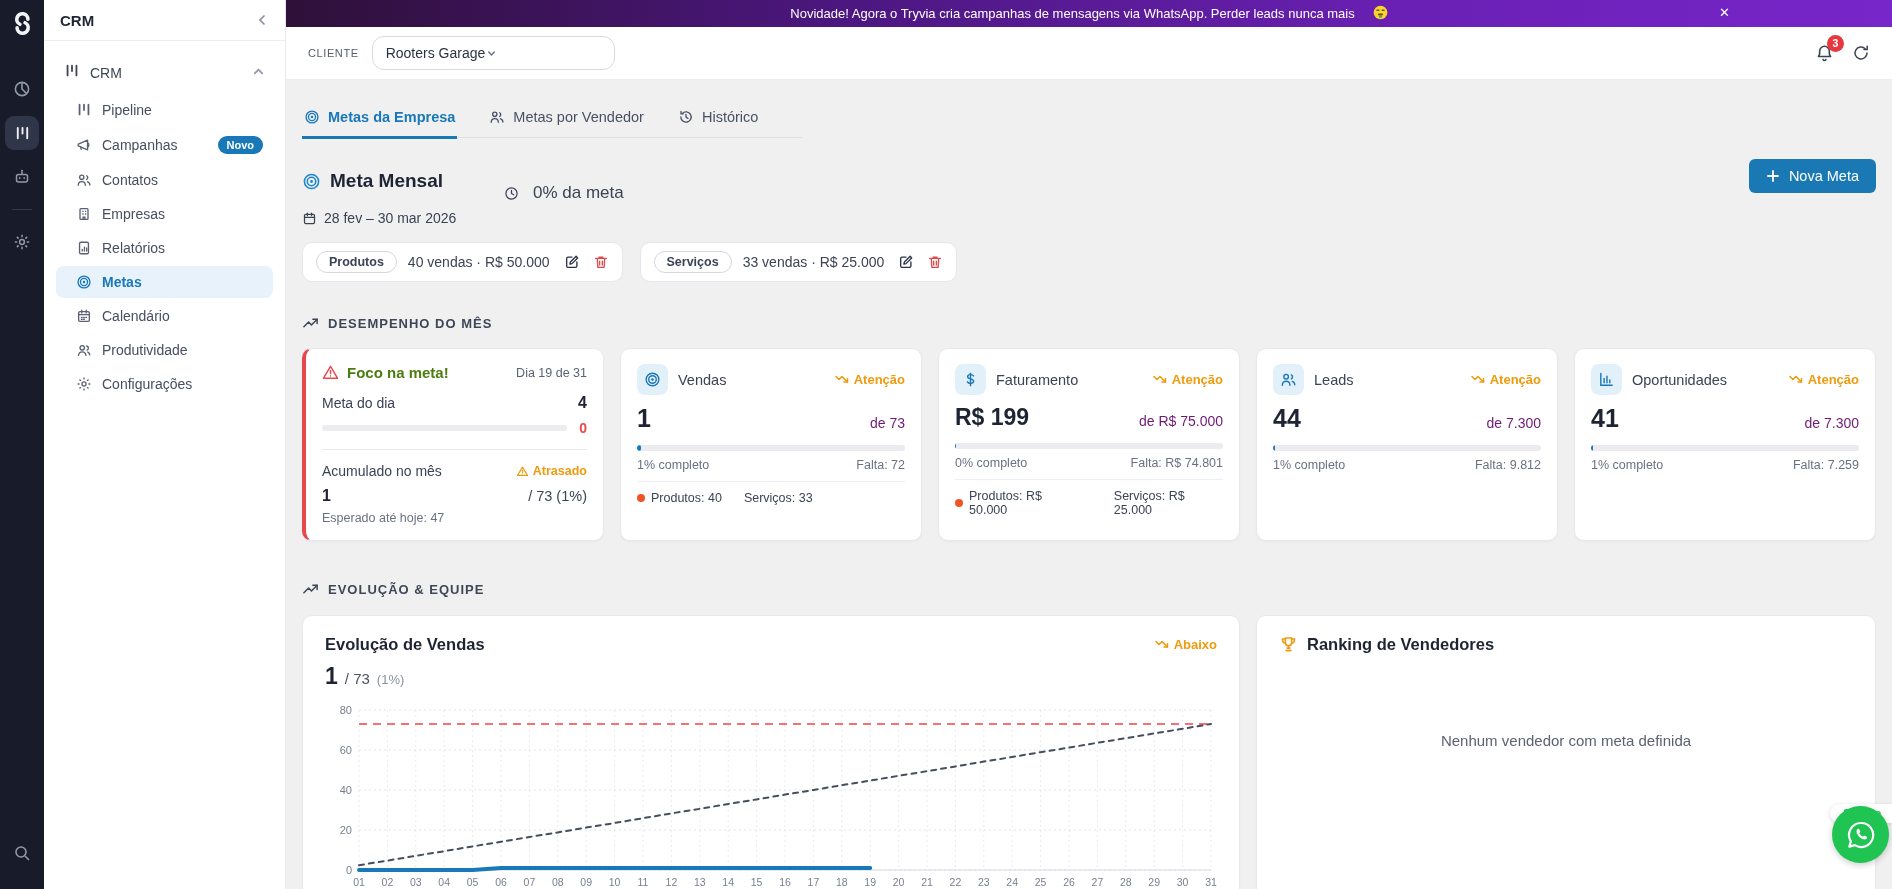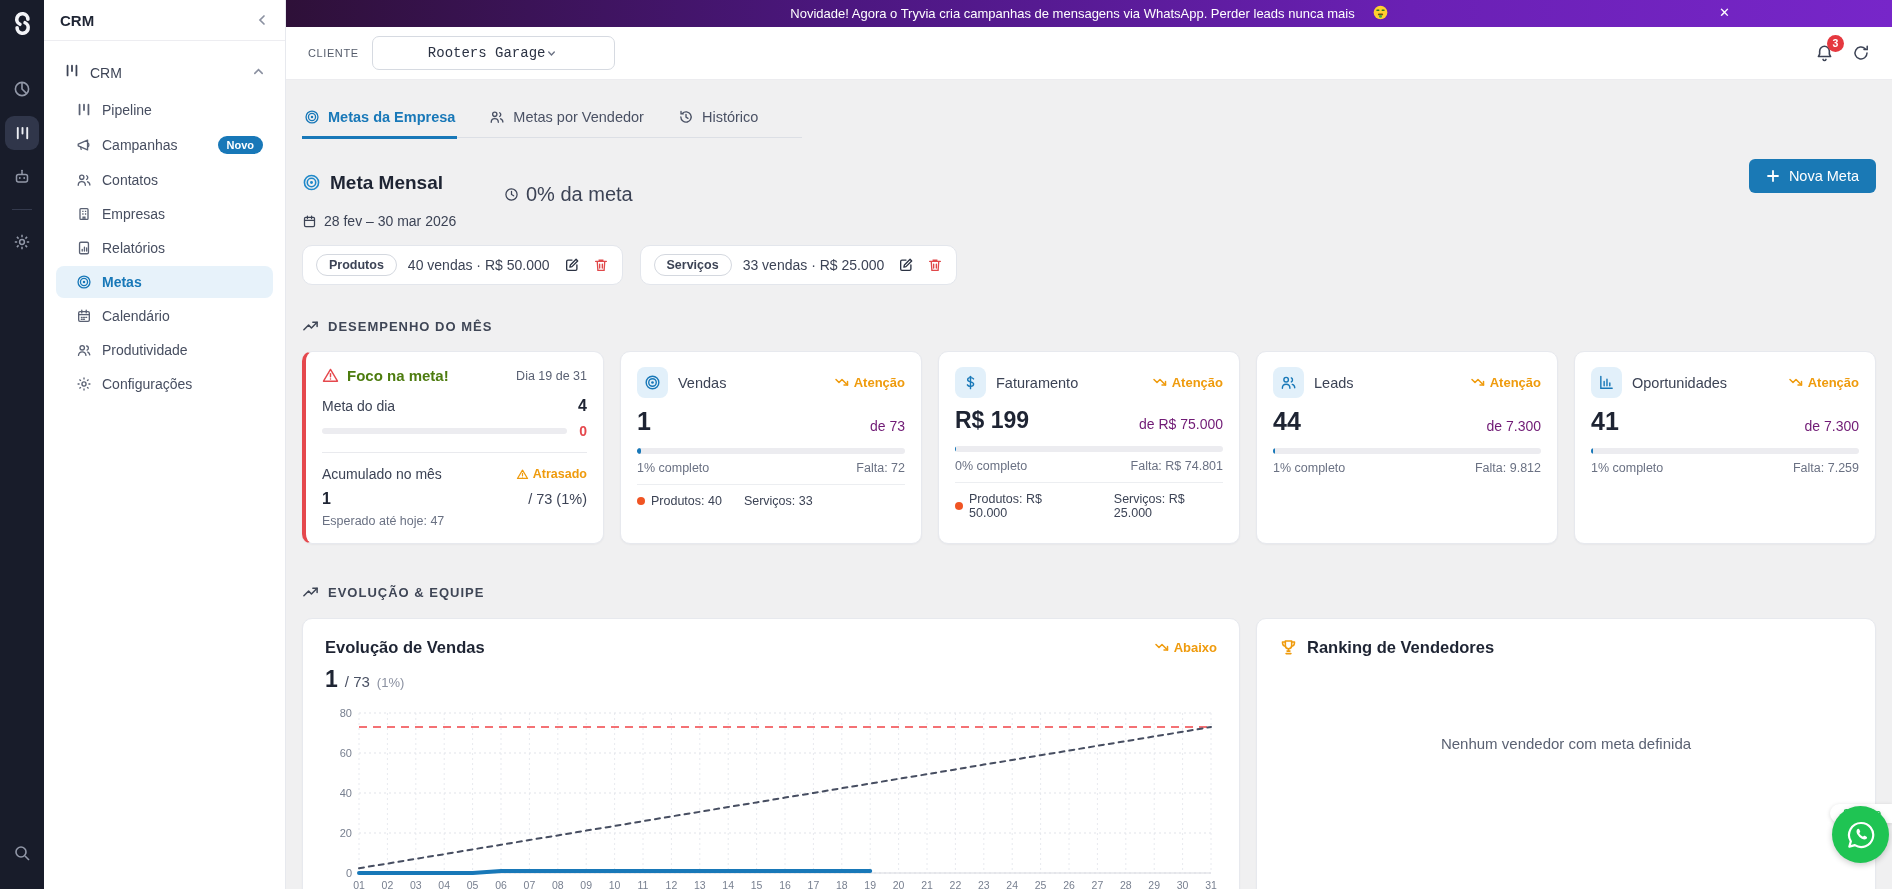--- a/index.html
+++ b/index.html
@@ -29,36 +29,36 @@
   .menu-item.active { background:#e7f2fa; color:#1878b8; font-weight:700; }
   .menu-item.active .mi-icon { color:#1878b8; }
   .badge-novo { margin-left:auto; background:#1878b8; color:#fff; font-size:11px; font-weight:700; border-radius:999px; padding:3px 9px; }
 
   
   .main { flex:1; display:flex; flex-direction:column; min-width:0; }
   .banner { height:27px; background:linear-gradient(90deg,#2e1038 0%,#4c1780 35%,#6a20b4 70%,#7726c9 100%); color:#fff; font-size:13px; display:flex; align-items:center; justify-content:center; gap:18px; position:relative; flex-shrink:0; }
   .banner-close { position:absolute; right:162px; top:4px; font-size:13px; color:#fff; cursor:pointer; line-height:18px; }
   .topbar { height:53px; background:#fff; border-bottom:1px solid #ececef; display:flex; align-items:center; padding:0 22px; flex-shrink:0; }
   .client-label { font-size:11px; letter-spacing:.6px; color:#555c6b; margin-right:13px; }
-  .client-select { width:243px; height:34px; border:1px solid #d6dae1; border-radius:7px; background:#fff; display:flex; align-items:center; justify-content:center; padding:0 13px; font-size:14px; color:#2b3243; cursor:pointer;font-family:Liberation Mono, monospace; }
+  .client-select { width:243px; height:34px; border:1px solid #d6dae1; border-radius:12px; background:#fff; display:flex; align-items:center; justify-content:flex-start; padding:0 13px; font-size:14px; color:#2b3243; cursor:pointer; }
   .topbar-right { margin-left:auto; display:flex; align-items:center; gap:18px; }
   .bell-wrap { position:relative; cursor:pointer; color:#3c4355; display:flex; }
   .notif-badge { position:absolute; top:-9px; right:-10px; background:#e5383f; color:#fff; font-size:10.5px; font-weight:700; min-width:17px; height:17px; border-radius:999px; display:flex; align-items:center; justify-content:center; padding:0 4px; }
   .refresh-btn { color:#3c4355; cursor:pointer; display:flex; }
 
   
   .content { flex:1; padding:20px 16px; overflow:hidden; position:relative; }
   .tabs { display:inline-flex; gap:30px; border-bottom:1px solid #dcdfe5; padding-right:42px; }
   .tab { display:flex; align-items:center; gap:8px; padding:9px 2px 11px; font-size:14.5px; color:#4a5164; cursor:pointer; border-bottom:3px solid transparent; margin-bottom:-2px; }
   .tab.active { color:#1878b8; font-weight:700; border-bottom-color:#1878b8; }
 
   .meta-head { margin-top:21px; display:flex; align-items:flex-start; justify-content:space-between; }
   .meta-title-row { display:flex; align-items:center; gap:9px; }
   .meta-title { font-size:19px; font-weight:700; color:#1e2433; }
-  .meta-progress { display:flex; align-items:center; gap:7px; margin-left:52px; font-size:20px; color:#3c4355;margin-top:24px; }
+  .meta-progress { display:flex; align-items:center; gap:14px; margin-left:52px; font-size:17px; color:#3c4355;margin-top:24px; }
   .meta-date { display:flex; align-items:center; gap:7px; margin-top:7px; font-size:14px; color:#3c4355; }
   .btn-primary { background:#1a79b5; color:#fff; border:none; border-radius:6px; padding:9px 17px; font-size:14.5px; display:flex; align-items:center; gap:9px; cursor:pointer; font-family:inherit; }
 
   .goal-chips { display:flex; gap:17px; margin-top:16px; }
   .chip { background:#fff; border:1px solid #e3e6ec; border-radius:10px; padding:8px 13px; display:flex; align-items:center; gap:11px; }
   .chip-tag { border:1px solid #d4d8df; border-radius:999px; padding:3px 12px; font-size:12.5px; font-weight:700; color:#3c4355; }
   .chip-text { font-size:14px; color:#3c4355; }
   .chip-actions { display:flex; align-items:center; gap:13px; margin-left:3px; }
   .icon-btn { display:flex; cursor:pointer; color:#2b3243; }
   .icon-btn.danger { color:#e0484a; }

